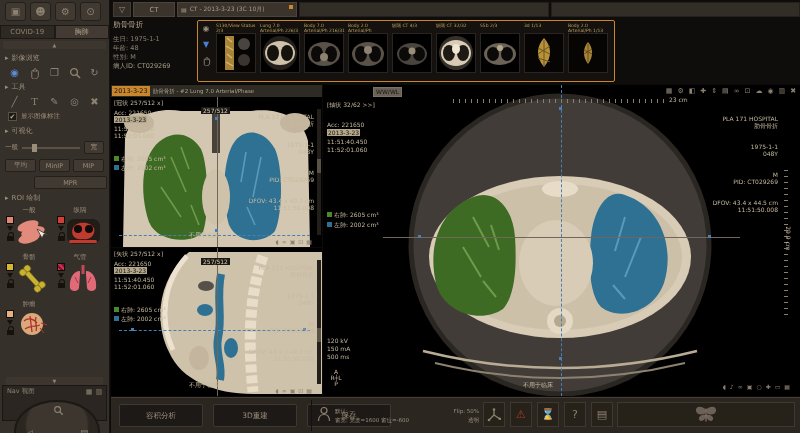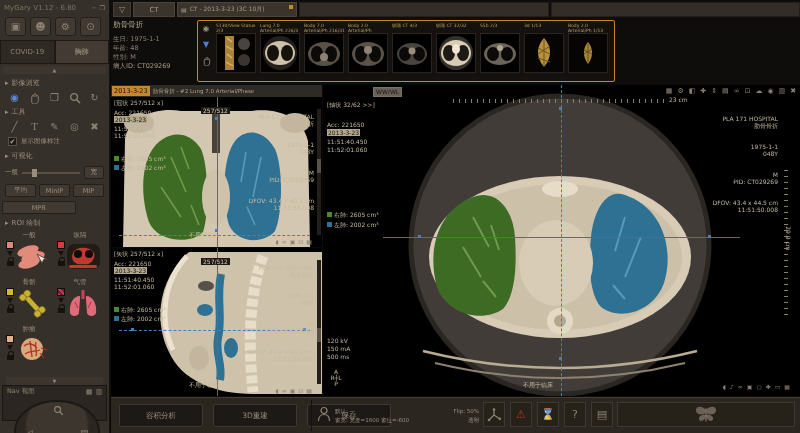--- a/index.html
+++ b/index.html
@@ -5,35 +5,35 @@
 *{margin:0;padding:0;box-sizing:border-box}
 html,body{background:#000}
 .app{position:relative;width:800px;height:433px;background:#0c0a08;font-family:"DejaVu Sans",sans-serif;overflow:hidden;color:#9a8d7a}
 
 .sidebar{position:absolute;left:0;top:0;width:110px;height:433px;background:#36302a;border-right:1px solid #15120f}
 .titlebar{display:flex;align-items:center;height:15px;padding:0 4px;font-size:7px;color:#7d7263}
 .wctl{margin-left:auto;display:flex;gap:4px;font-size:6px;color:#8d8271}
 .wtools{display:flex;gap:4px;padding:2px 5px}
 .wbtn{width:21px;height:19px;background:#413a32;border:1px solid #241f19;border-radius:3px;display:flex;align-items:center;justify-content:center;font-size:10px;color:#8d8271}
 .tabs{display:flex;margin-top:2px}
-.tab{flex:1;height:24px;font-size:7px;display:flex;align-items:center;justify-content:center;background:#2e2923;border:1px solid #1d1914;color:#8d8271}
+.tab{flex:1;height:14px;font-size:7px;display:flex;align-items:center;justify-content:center;background:#2e2923;border:1px solid #1d1914;color:#8d8271}
 .tab.active{background:#433b33;color:#b3a68f}
 .collapse{height:8px;margin:2px 3px;background:#3d362f;text-align:center;font-size:5px;line-height:8px;color:#8d8271}
 .sech{font-size:7px;padding:2px 5px;color:#9a8d7a;display:flex;gap:3px;align-items:center}
 .irow{display:flex;gap:7px;padding:1px 8px;align-items:center}
 .sic{width:13px;height:13px;display:flex;align-items:center;justify-content:center;font-size:10px;color:#8d8271}
 .chkrow{display:flex;align-items:center;gap:4px;padding:3px 8px;font-size:6.5px}
 .chk{width:9px;height:9px;background:#1d1914;border:1px solid #5a5044;font-size:7px;line-height:8px;text-align:center;color:#b3a68f}
 .prow{display:flex;align-items:center;gap:4px;padding:3px 5px;font-size:6.5px}
 .slider{flex:1;height:2px;background:#5a5044;position:relative}
 .sthm{position:absolute;left:18%;top:-3px;width:5px;height:8px;background:#9a8d7a}
 .sbtn{background:#413a32;border:1px solid #241f19;border-radius:2px;padding:1px 6px;font-size:6.5px;color:#9a8d7a}
 .bgrid{display:grid;grid-template-columns:repeat(3,1fr);gap:3px;padding:2px 5px}
 .pbtn{height:13px;background:#413a32;border:1px solid #241f19;border-radius:2px;display:flex;align-items:center;justify-content:center;font-size:6.5px;color:#9a8d7a}
-.mprrow{display:flex;justify-content:flex-start;padding:2px 2px}
+.mprrow{display:flex;justify-content:flex-end;padding:2px 2px}
 .mprrow .pbtn{width:70%}
 .roititle{display:flex;align-items:center;gap:3px;padding:2px 8px;font-size:6.5px;color:#9a8d7a}
 .roititle .ln{flex:1;height:1px;background:#5a5044}
 .roigrid{display:grid;grid-template-columns:1fr 1fr;gap:3px 5px;padding:1px 6px;height:137px;overflow:hidden}
 .rtile{position:relative;height:44px}
 .rlabel{text-align:center;font-size:6.5px;color:#9a8d7a}
 .rside{position:absolute;left:0;top:10px;display:flex;flex-direction:column;align-items:center;gap:2px}
 .rsw{width:8px;height:8px;border:1px solid #100d0a}
 .rtri{width:0;height:0;border-left:3px solid transparent;border-right:3px solid transparent;border-top:5px solid #15110d}
 .rlock{width:7px;height:5px;background:#15110d;position:relative;margin-top:3px}
@@ -96,27 +96,20 @@
 .ibtn{width:22px;height:25px;background:#262119;border:1px solid #3f3831;display:flex;align-items:center;justify-content:center;font-size:11px;color:#8d8271}
 .ibtn.warn{color:#b03a28}
 .logo{position:absolute;left:506px;top:4px;width:178px;height:25px;background:#262119;border:1px solid #3f3831;display:flex;align-items:center;justify-content:center}
 </style>
 </head>
 <body>
 
 <div class="app">
 
   <div class="sidebar">
-    <div class="titlebar">
-      <span>MyGary V1.12 - 6.80</span>
-      <span class="wctl">
-        <span>─</span>
-        <span>❐</span>
-      </span>
-    </div>
     <div class="wtools">
       <div class="wbtn">
           <span>▣</span>
         </div>
       <div class="wbtn">
           <span>☻</span>
         </div>
       <div class="wbtn">
           <span>⚙</span>
         </div>

